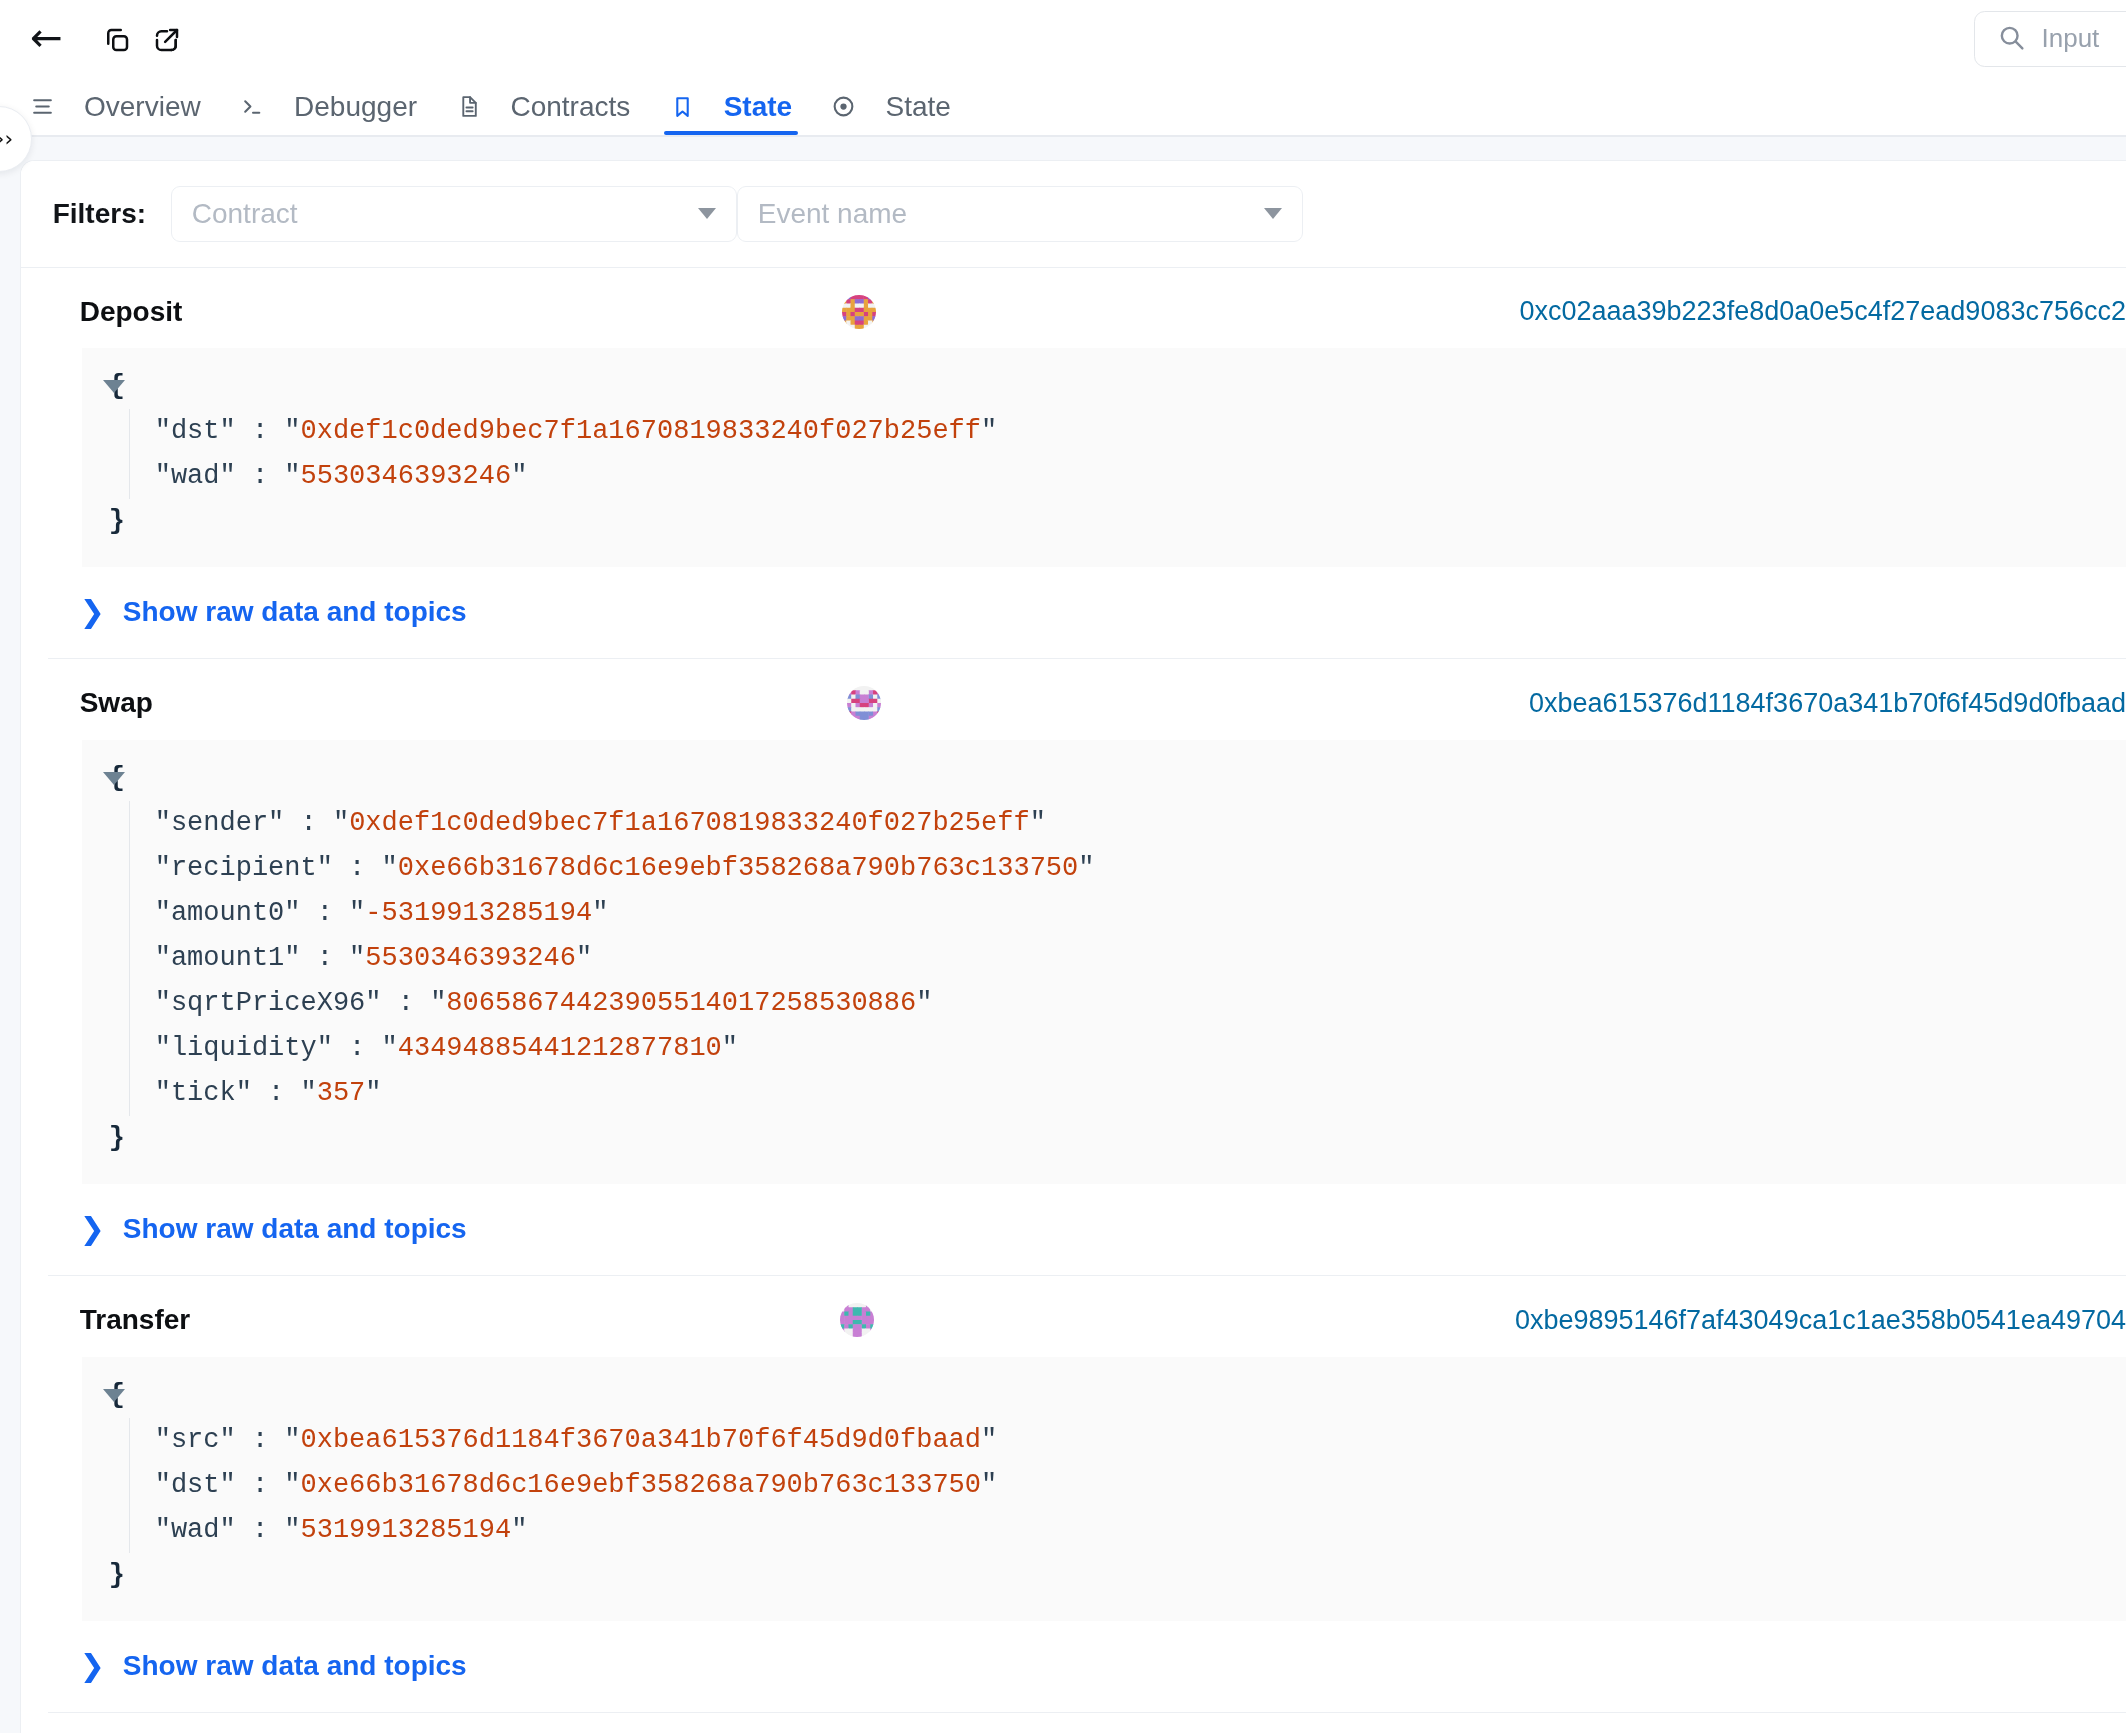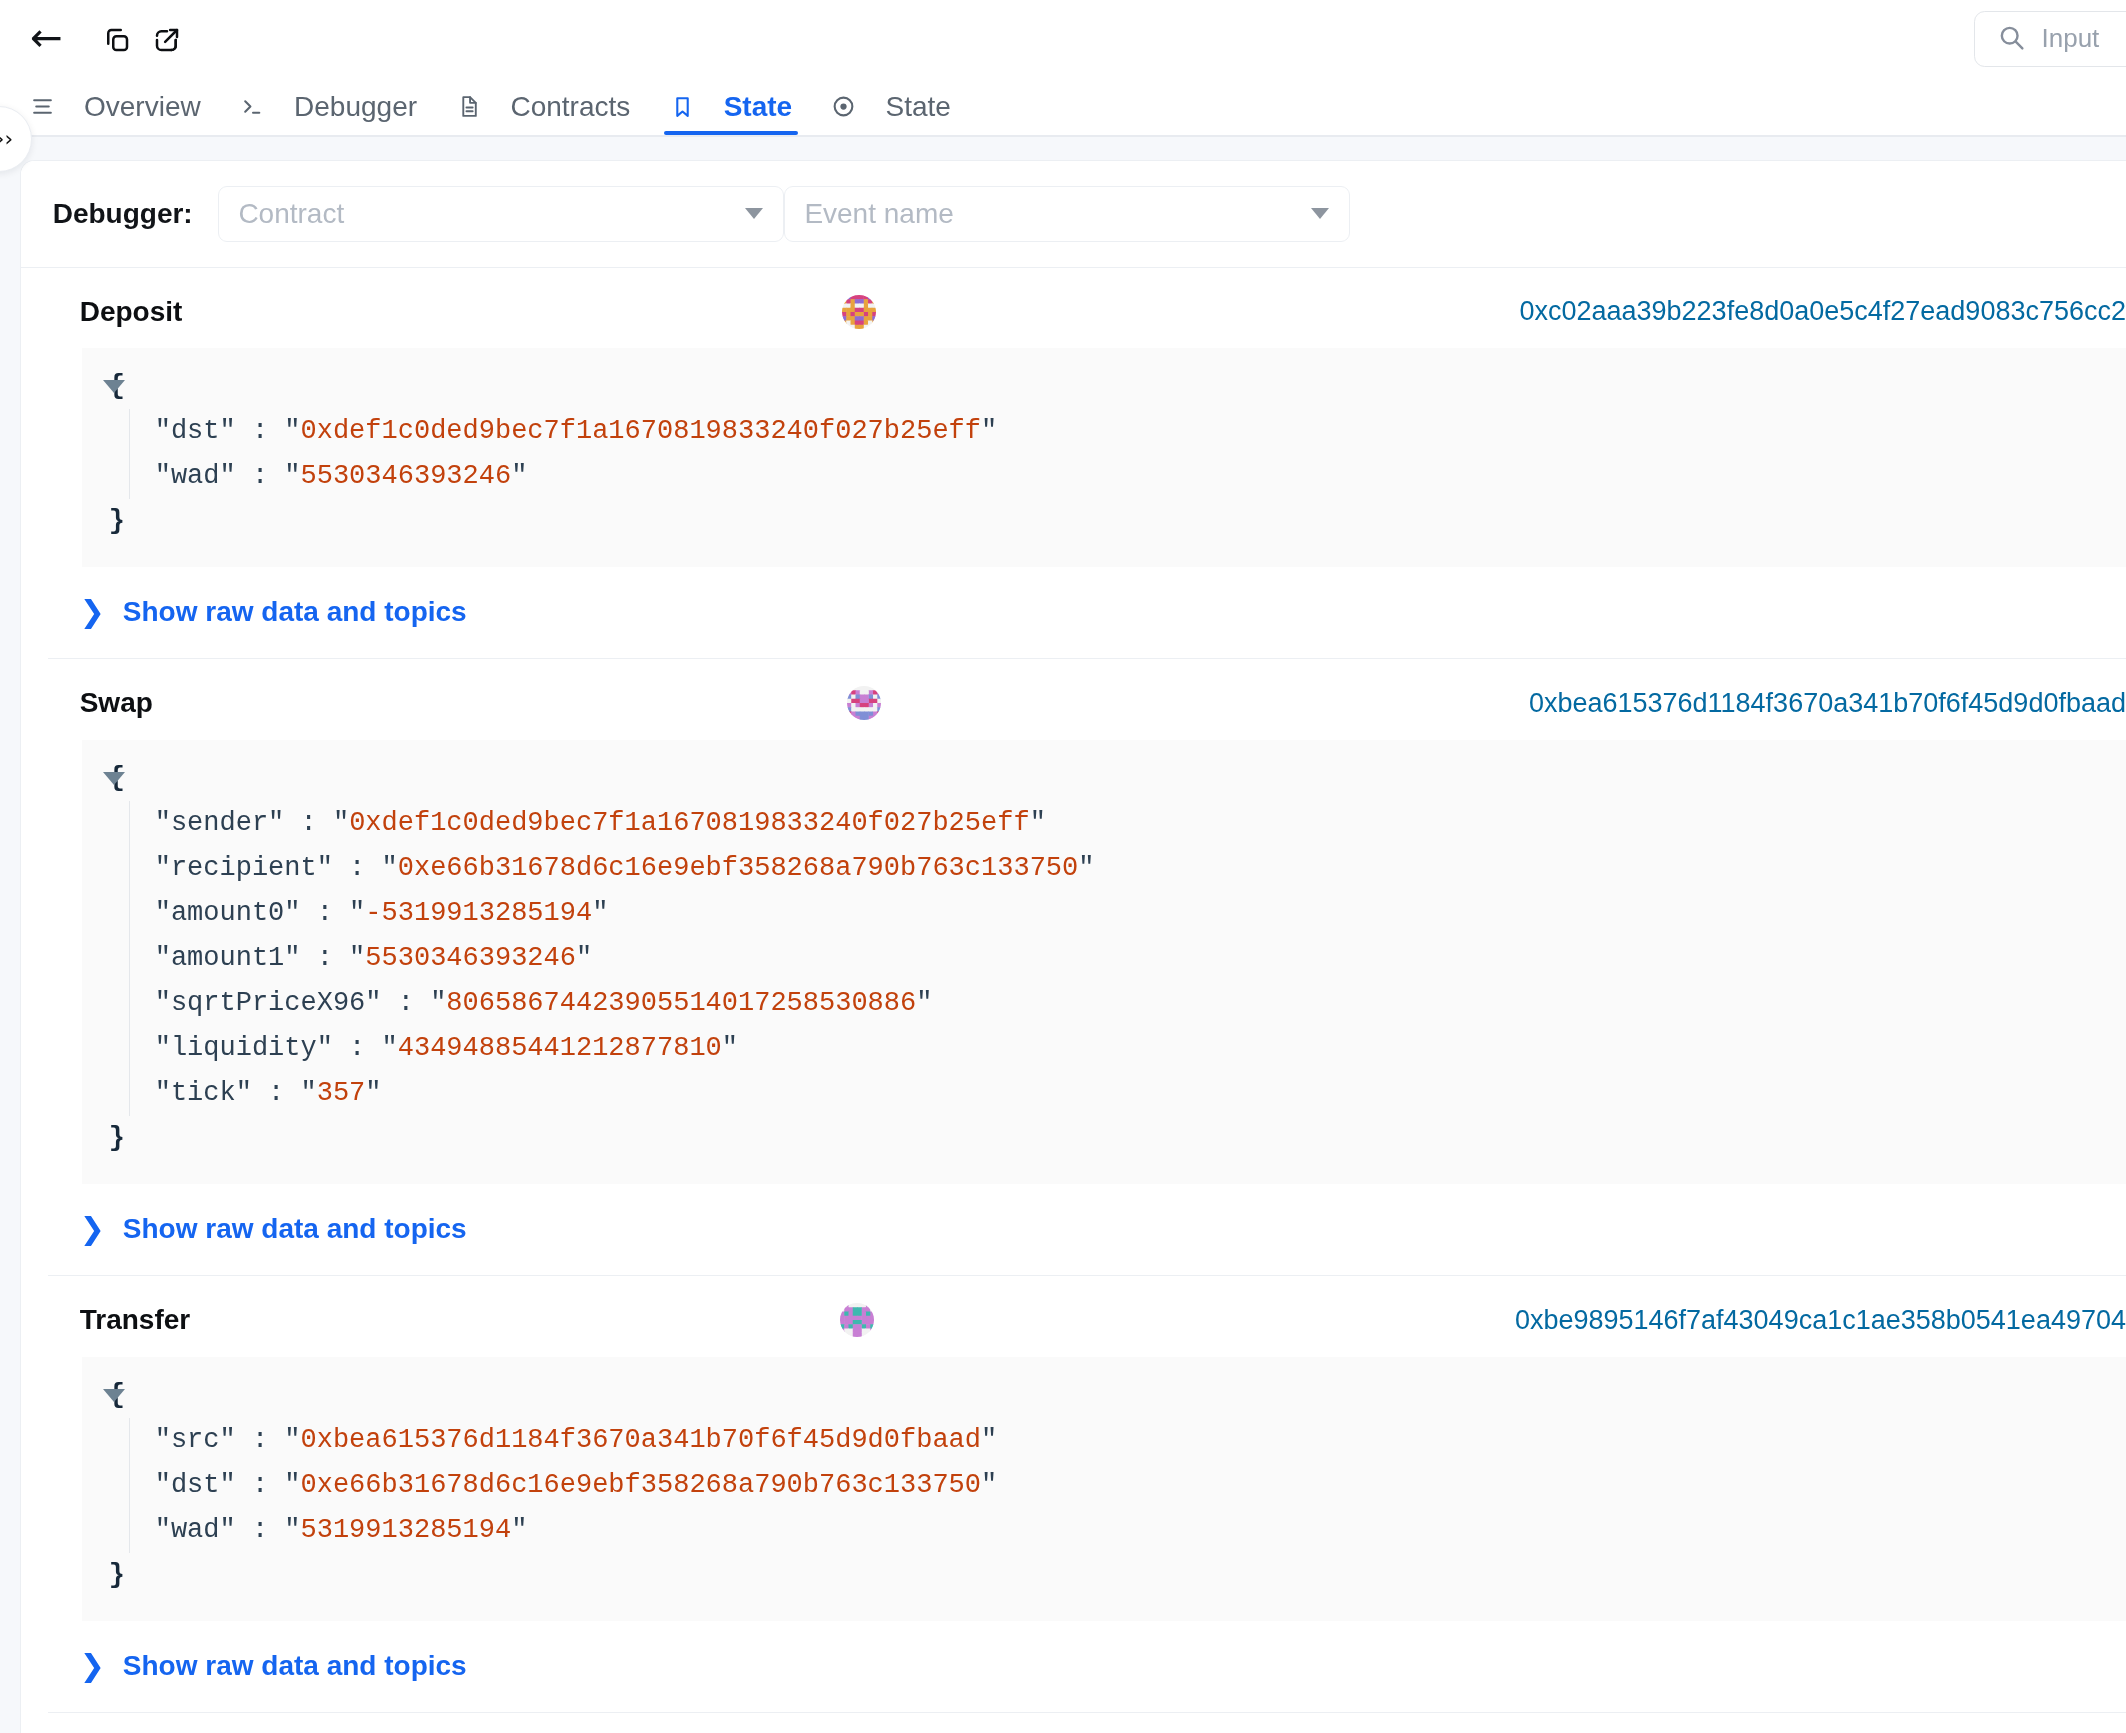--- a/index.html
+++ b/index.html
@@ -382,21 +382,21 @@
   <div class="tabs-underline"></div>
 
   <div class="side-fab">
       <span>››</span>
     </div>
 
   <div class="content">
     <div class="card">
 
       <div class="filters">
-        <div class="filters-label">Debugger:</div>
+        <div class="filters-label">Filters:</div>
         <div class="select-box ctr">
           <span class="select-ph">Contract</span>
           <span class="caret"></span>
         </div>
         <div class="select-box evt">
           <span class="select-ph">Event name</span>
           <span class="caret"></span>
         </div>
       </div>
 

